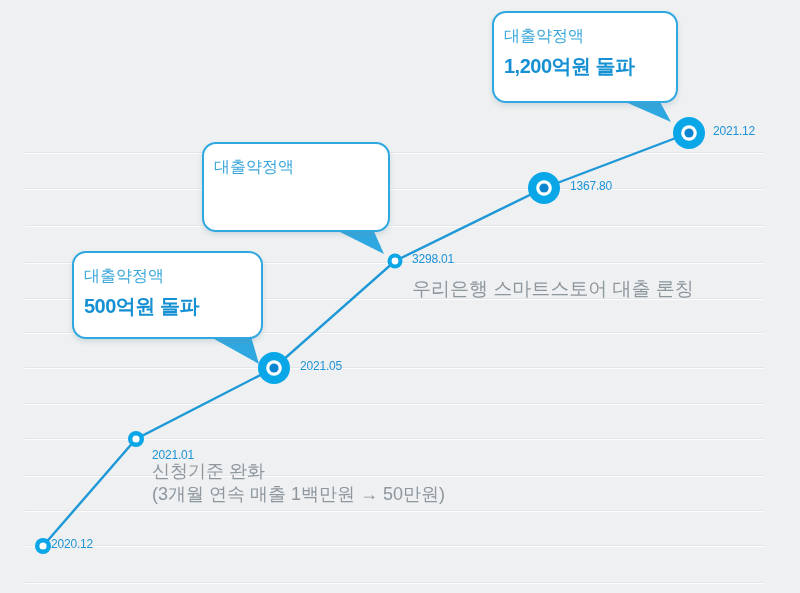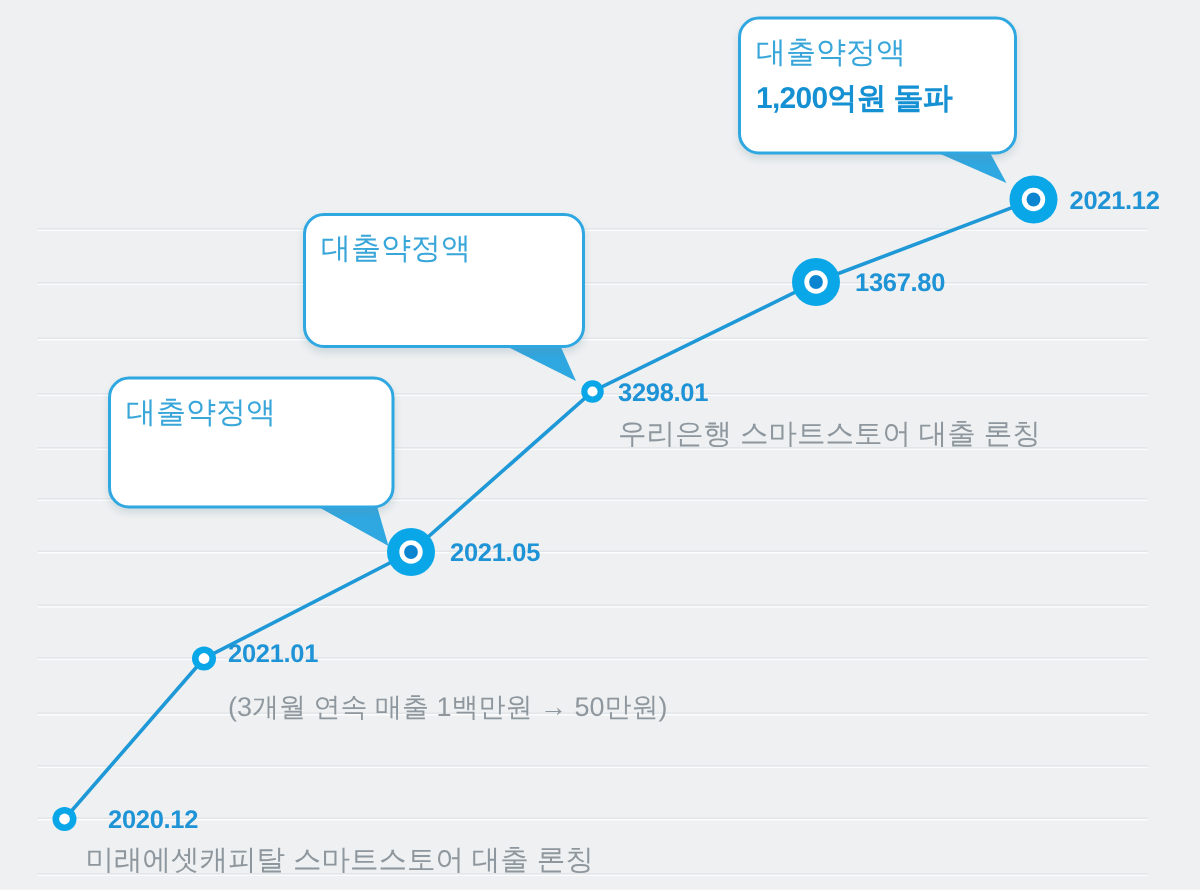--- a/index.html
+++ b/index.html
@@ -30,38 +30,38 @@
   .mk-outer{fill:var(--marker);}
   .mk-hole{fill:#ffffff;}
   .mk-core{fill:var(--marker_inner);}
   .bubble-tail{fill:var(--bubble_border);}
   .bubble{
     position:absolute;z-index:2;background:#ffffff;
     border:2.5px solid var(--bubble_border);border-radius:14px;
     padding:13px 10px 0 10px;white-space:nowrap;
     box-shadow:0 3px 5px rgba(110,140,160,.22);
   }
-  .bubble-title{font-size:20px;color:var(--bubble_title);line-height:19px;}
+  .bubble-title{font-size:16px;color:var(--bubble_title);line-height:19px;}
   .bubble-value{font-size:20px;font-weight:bold;color:var(--bubble_value);
     line-height:31px;margin-top:6px;letter-spacing:-.5px;}
   .date-label{
-    position:absolute;z-index:2;font-size:17px;font-weight:bold;
+    position:absolute;z-index:2;font-size:12px;font-weight:normal;
     color:var(--date_label);white-space:nowrap;letter-spacing:-.2px;
   }
   .note{
     position:absolute;z-index:2;color:var(--note_text);white-space:nowrap;
   }
   .note-1{left:57px;top:560px;font-size:19px;}
   .note-2{left:152px;top:460px;font-size:18px;line-height:23px;}
   .note-3{left:412px;top:276px;font-size:19px;}
   .bubble-500{left:72px;top:251px;width:191px;height:88px;}
   .bubble-1000{left:202px;top:142px;width:188px;height:90px;}
   .bubble-1200{left:492px;top:11px;width:186px;height:92px;}
-  .date-0{left:72px;top:537px;}
-  .date-1{left:152px;top:426px;}
+  .date-0{left:51px;top:537px;}
+  .date-1{left:152px;top:448px;}
   .date-2{left:300px;top:359px;text-align:center;}
   .date-3{left:412px;top:252px;}
   .date-4{left:570px;top:179px;}
   .date-5{left:713px;top:124px;}
 </style>
 </head>
 <body>
 
 <div class="stage">
 
@@ -113,35 +113,36 @@
       <circle class="mk-core" cx="689" cy="133" r="4.6"></circle>
     </g>
 
     <polygon class="bubble-tail" points="198,330 248,326 259,364"></polygon>
     <polygon class="bubble-tail" points="320,222 368,218 384,254"></polygon>
     <polygon class="bubble-tail" points="605,93 653,89 671,122"></polygon>
   </svg>
 
   <div class="bubble bubble-500">
     <div class="bubble-title">대출약정액</div>
+    <div class="bubble-value">500억원 돌파</div>
   </div>
   <div class="bubble bubble-1000">
     <div class="bubble-title">대출약정액</div>
   </div>
   <div class="bubble bubble-1200">
     <div class="bubble-title">대출약정액</div>
     <div class="bubble-value">1,200억원 돌파</div>
   </div>
 
   <div class="date-label date-0">2020.12</div>
   <div class="date-label date-1">2021.01</div>
   <div class="date-label date-2">2021.05</div>
   <div class="date-label date-3">3298.01</div>
   <div class="date-label date-4">1367.80</div>
   <div class="date-label date-5">2021.12</div>
 
-  <div class="note note-1">미래에셋캐피탈 스마트스토어 대출 론칭</div>
   <div class="note note-2">
+    <div>신청기준 완화</div>
     <div>(3개월 연속 매출 1백만원 → 50만원)</div>
   </div>
   <div class="note note-3">우리은행 스마트스토어 대출 론칭</div>
 
 </div>
 
 </body></html>

